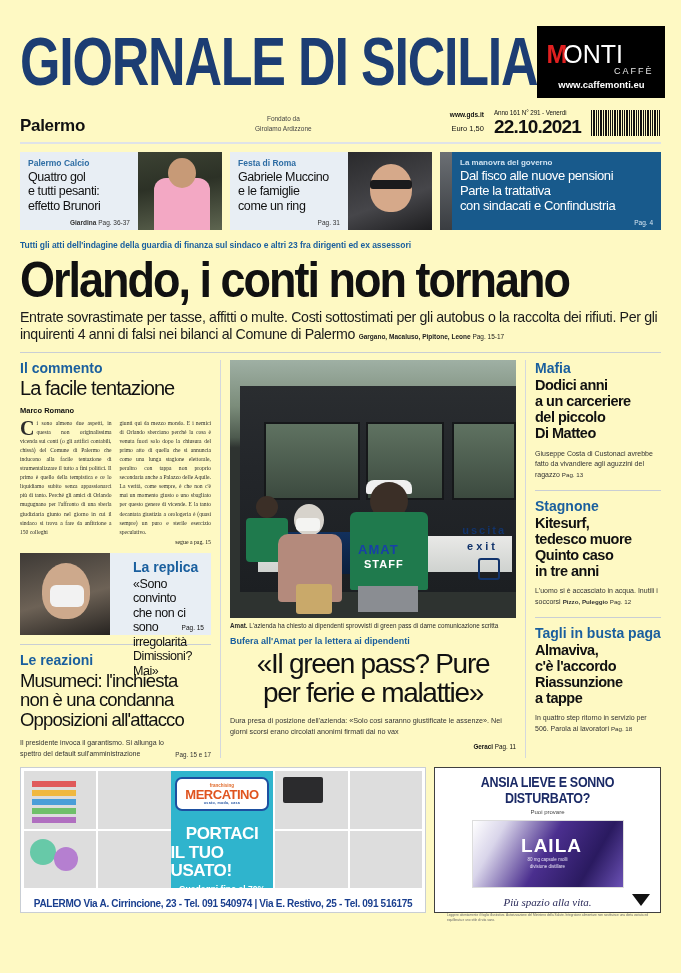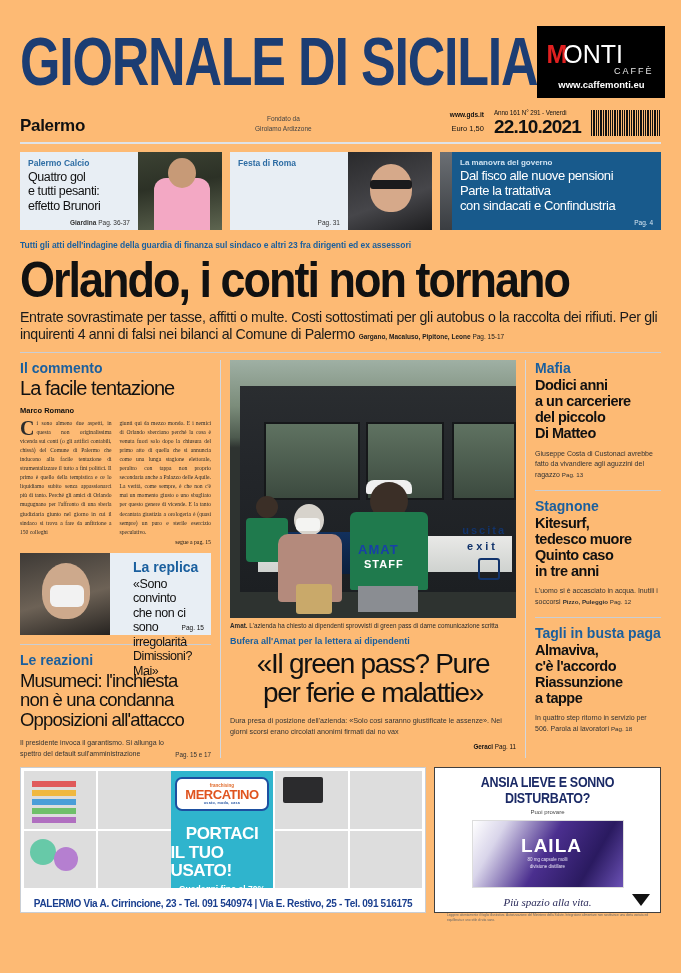--- a/index.html
+++ b/index.html
@@ -3,21 +3,21 @@
 <meta charset="utf-8">
 <style>
   * { box-sizing: border-box; margin: 0; padding: 0; }
   html, body {
     width: 681px; height: 973px;
     background: #ffffff;
     font-family: "Liberation Sans", sans-serif;
     color: #111;
     overflow: hidden;
   }
-  .page { position: relative; width: 681px; height: 973px; background:#fdba74; padding: 0 20px; }
+  .page { position: relative; width: 681px; height: 973px; background:#fef9c3; padding: 0 20px; }
 
   
   .masthead { display:flex; align-items:flex-start; justify-content:space-between; padding-top: 26px; }
   .logo-title {
     font-family: "Liberation Sans", sans-serif;
     font-weight: 700;
     font-size: 52px;
     letter-spacing: -1.2px;
     color: #1c3d73;
     line-height: .98;
@@ -286,20 +286,23 @@
         <div class="tz-page"><b>Giardina</b> <span>Pag. 36-37</span></div>
       </div>
       <div class="tz-img">
           <div class="ph ph-player"></div>
         </div>
     </div>
 
     <div class="teaser t2">
       <div class="tz-text">
         <div class="tz-kicker">Festa di Roma</div>
+        <div class="tz-head" style="white-space:pre-line">Gabriele Muccino
+e le famiglie
+come un ring</div>
         <div class="tz-page">Pag. 31</div>
       </div>
       <div class="tz-img">
           <div class="ph ph-muccino"></div>
         </div>
     </div>
 
     <div class="teaser t3 dark">
       <div class="tz-img" style="width:12px;flex:0 0 12px">
           <div class="ph ph-gov"></div>

